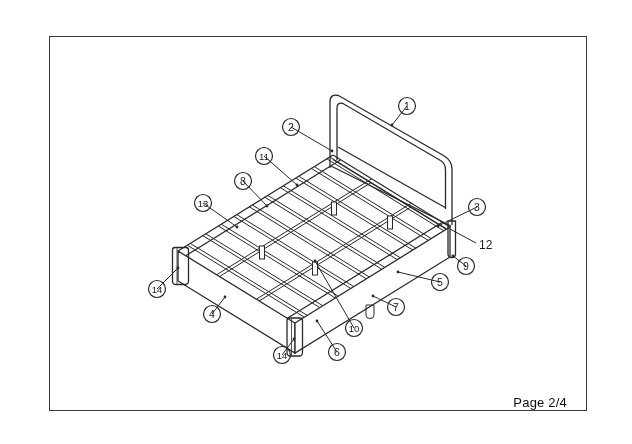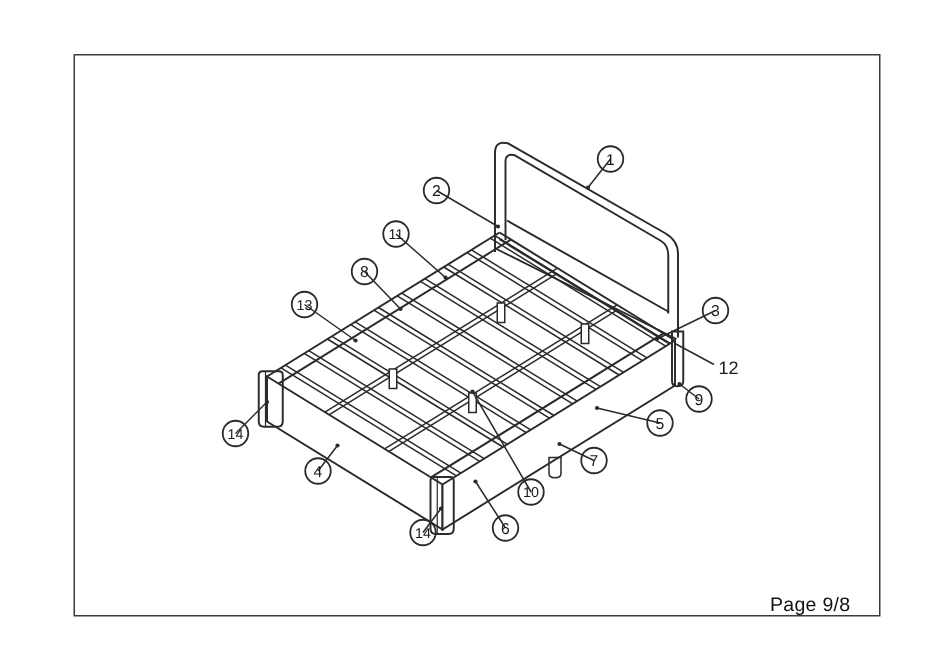--- a/index.html
+++ b/index.html
@@ -174,14 +174,14 @@
       </g>
       <g class="callout">
         <line class="ln" x1="282" y1="355" x2="294" y2="339"></line>
           <circle cx="294" cy="339" r="1.4" fill="#2a2a2a"></circle>
         <circle class="ln" cx="282" cy="355" r="8.5" fill="#fff" stroke-width="1.2"></circle>
         <text x="282" y="358.6" text-anchor="middle" font-size="9.5">14</text>
       </g>
     </g>
   </svg>
 
-  <div id="page-number">Page 9/8</div>
+  <div id="page-number">Page 2/4</div>
 </div>
 
 </body></html>

